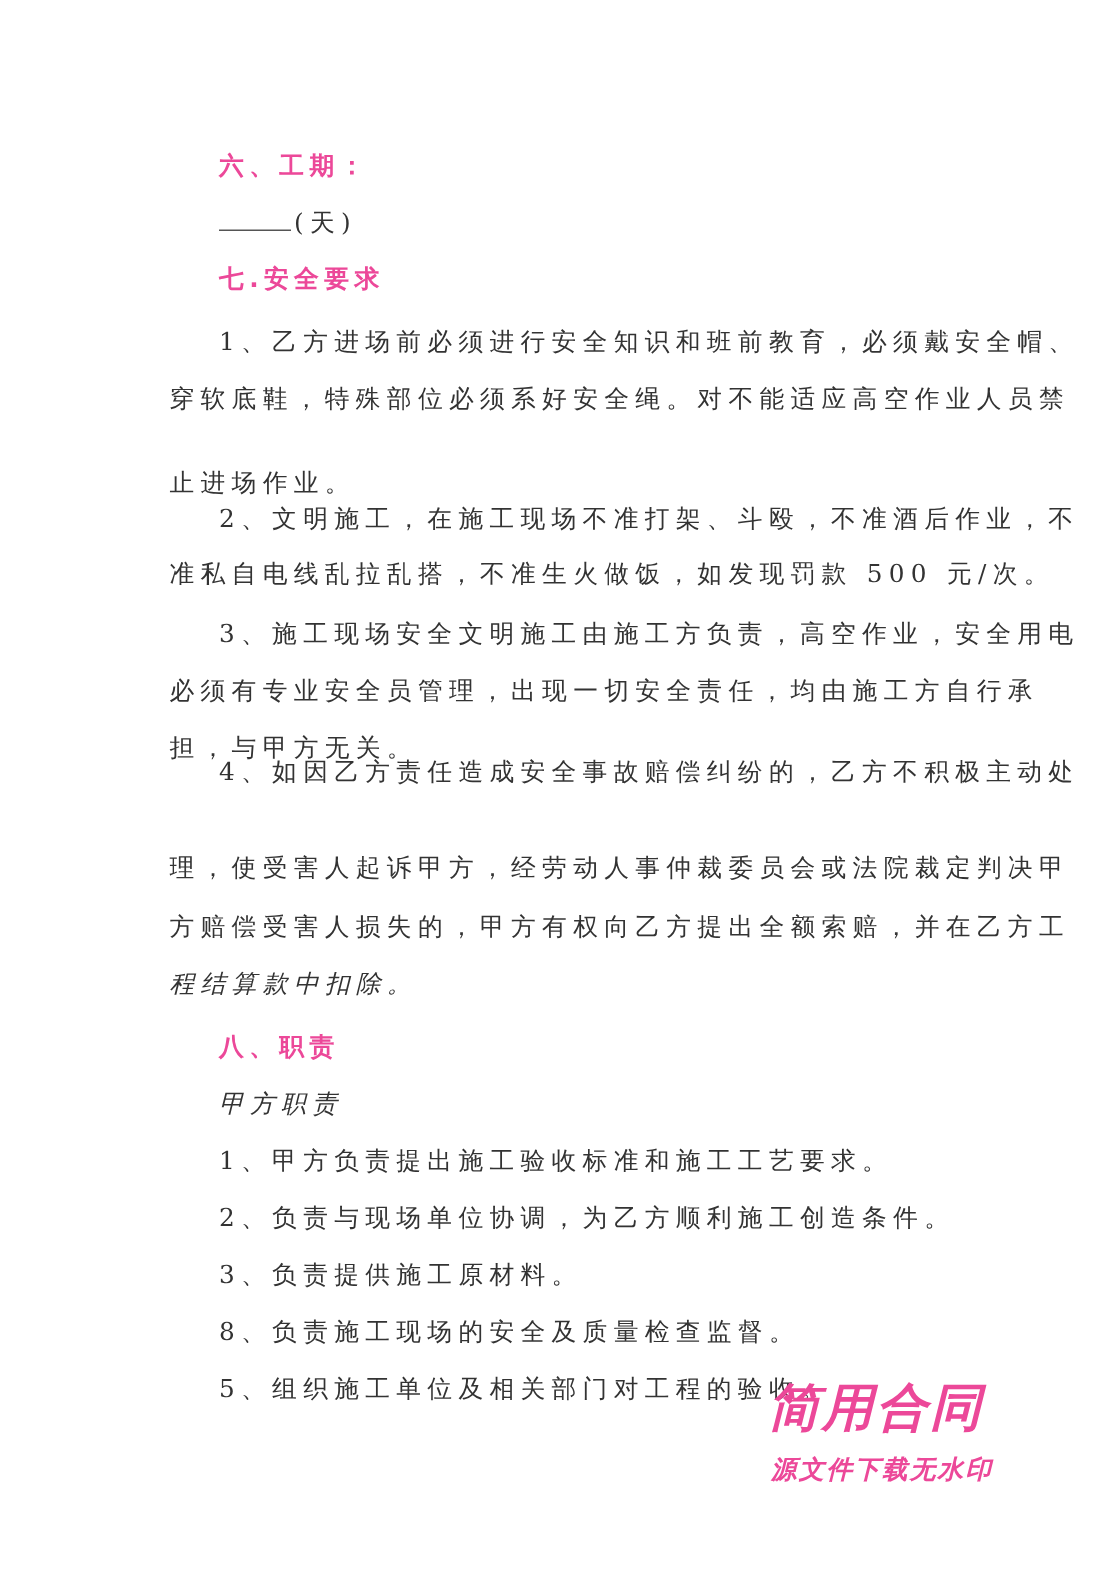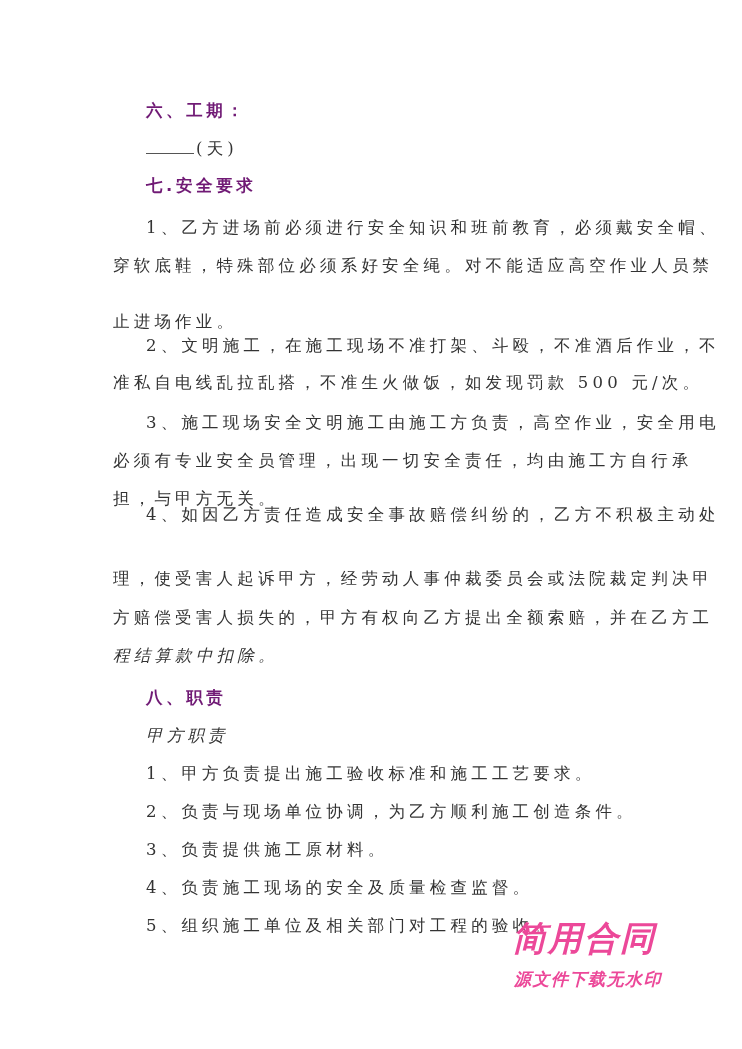--- a/index.html
+++ b/index.html
@@ -29,21 +29,21 @@
       font-size: 16.5px;
       line-height: 20px;
       letter-spacing: 4.2px;
       white-space: nowrap;
       color: #333333;
     }
     .indent { left: 146px; }
     .heading {
       font-family: "DejaVu Sans", "Liberation Sans", sans-serif;
       font-weight: bold;
-      color: #701a75;
+      color: #ec4899;
       letter-spacing: 3.6px;
     }
     .blank {
       display: inline-block;
       width: 48px;
       border-bottom: 1px solid #555;
       height: 14px;
       margin-right: 2px;
       vertical-align: baseline;
     }
@@ -84,19 +84,19 @@
   <div class="line" style="top:569px;">理，使受害人起诉甲方，经劳动人事仲裁委员会或法院裁定判决甲</div>
   <div class="line" style="top:608px;">方赔偿受害人损失的，甲方有权向乙方提出全额索赔，并在乙方工</div>
   <div class="line" style="top:646px;font-style:italic;">程结算款中扣除。</div>
 
   <div class="line indent heading" style="top:688px;">八、职责</div>
   <div class="line indent" style="top:726px;font-style:italic;">甲方职责</div>
 
   <div class="line indent" style="top:764px;">1、甲方负责提出施工验收标准和施工工艺要求。</div>
   <div class="line indent" style="top:802px;">2、负责与现场单位协调，为乙方顺利施工创造条件。</div>
   <div class="line indent" style="top:840px;">3、负责提供施工原材料。</div>
-  <div class="line indent" style="top:878px;">4、负责施工现场的安全及质量检查监督。</div>
+  <div class="line indent" style="top:878px;">8、负责施工现场的安全及质量检查监督。</div>
   <div class="line indent" style="top:916px;">5、组织施工单位及相关部门对工程的验收。</div>
 
   <div class="watermark wm-main">简用合同</div>
   <div class="watermark wm-sub">源文件下载无水印</div>
 
 </div>
 
 </body></html>

